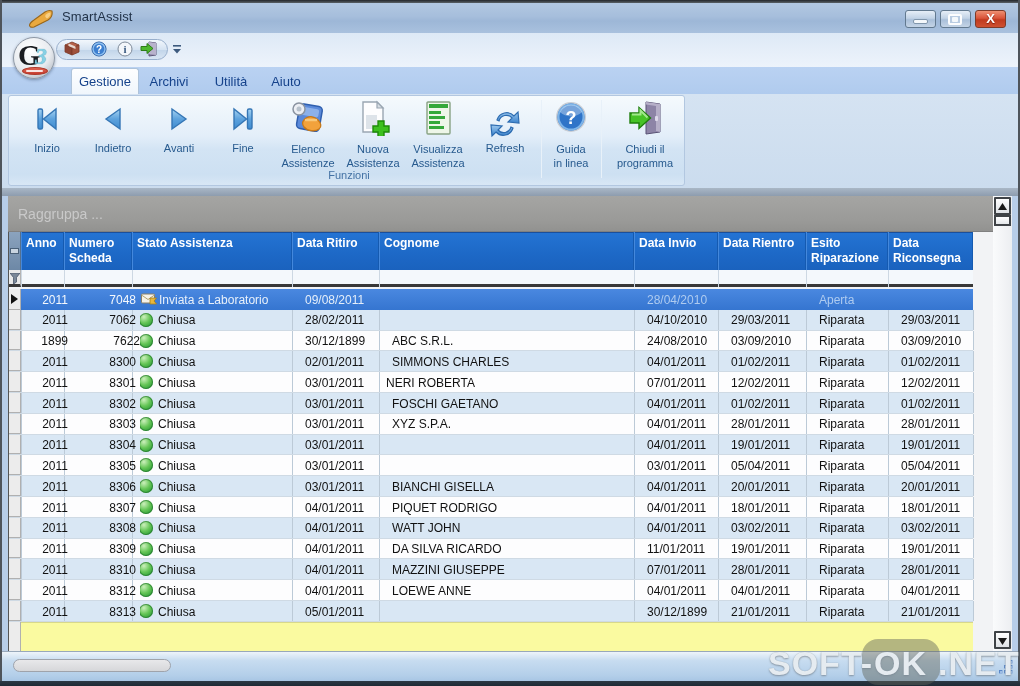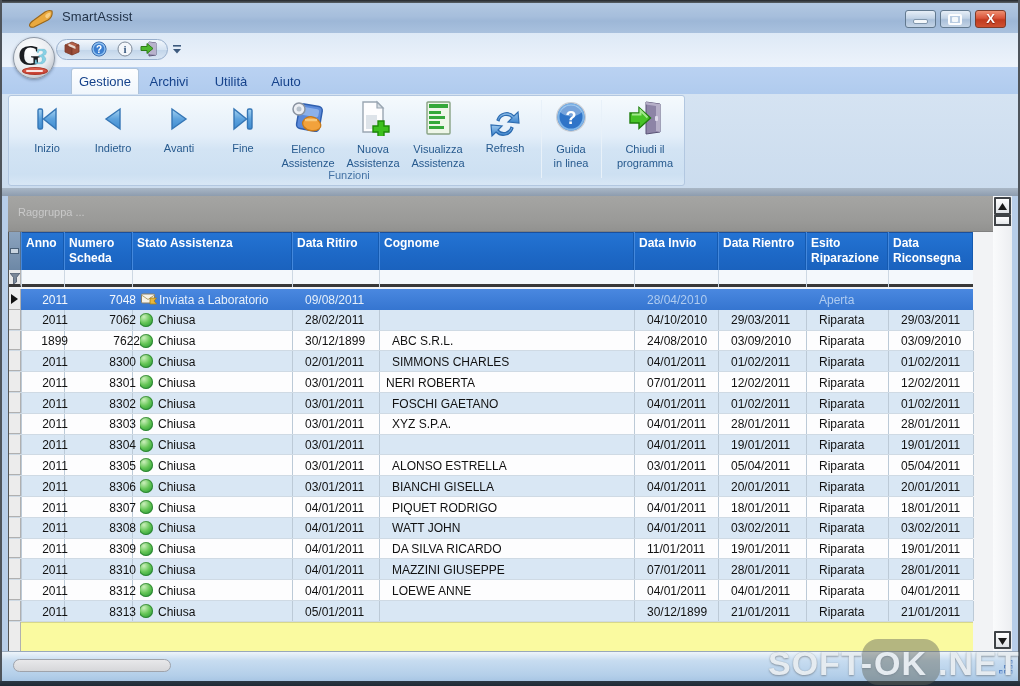--- a/index.html
+++ b/index.html
@@ -42,21 +42,21 @@
 .rlabel2{position:absolute;top:46px;left:-14px;width:90px;font-size:11px;color:#275a8e;line-height:13.5px;}
 .ricon{position:absolute;left:50%;transform:translateX(-50%);top:7px;}
 #funzioni{position:absolute;left:299px;top:169px;width:100px;text-align:center;font-size:11px;color:#4472a4;}
 .vsep{position:absolute;top:100px;width:1px;height:78px;background:#b4c8de;border-right:1px solid #e8f1f9;}
 
 #strip{position:absolute;left:2px;top:188px;width:1016px;height:8px;background:linear-gradient(#a9b7c6,#8d9cae);}
 
 #gridbg{position:absolute;left:8px;top:196px;width:1004px;height:455px;background:#f2f3f5;}
 #raggruppa{position:absolute;left:8px;top:196px;width:985px;height:36px;
   background:linear-gradient(#a5a5a3,#9a9a98 70%,#929290);border-bottom:1px solid #808080;}
-#raggruppa span{position:absolute;left:10px;top:10px;font-size:11px;color:#c9c9c9;}
+#raggruppa span{position:absolute;left:10px;top:10px;font-size:14px;color:#c9c9c9;}
 #vscroll{position:absolute;left:993px;top:196px;width:19px;height:455px;background:linear-gradient(90deg,#fafbfc,#eceef1);}
 .sbtn{position:absolute;left:994px;width:17px;height:18px;background:linear-gradient(#ffffff,#dfe2e6);border:2px solid #3f4347;border-radius:1px;
   color:#111;text-align:center;}
 .sbtn svg{display:block;margin:4px auto 0;}
 #vthumb{position:absolute;left:994px;top:215px;width:17px;height:11px;background:linear-gradient(#ffffff,#e4e7ea);border:2px solid #3f4347;}
 
 #header{position:absolute;left:8px;top:232px;width:965px;height:38px;background:linear-gradient(#2474d4 0%,#1d68c6 60%,#1a62be 100%);box-shadow:inset 0 1px 0 #1a4f9c;}
 .hcell{position:absolute;top:232px;height:38px;border-right:1px solid #155ab0;box-shadow:inset 1px 0 0 #4488dc;
   color:#fff;font-size:12px;font-weight:bold;padding:4px 0 0 5px;line-height:14.5px;}
 
@@ -486,21 +486,20 @@
     <div class="vline" style="left:626px;"></div>
     <div class="vline" style="left:710px;"></div>
     <div class="vline" style="left:798px;"></div>
     <div class="vline" style="left:880px;"></div>
     <div class="vline" style="left:965px;"></div>
     <div class="cell" style="left:21px;width:43px;text-align:right;padding-right:4px;">2011</div>
     <div class="cell" style="left:64px;width:68px;text-align:right;padding-right:4px;">8305</div>
     <div class="cell" style="left:132px;width:160px;padding-left:5px;position:absolute;"><span style="position:absolute;left:-1px;top:3px;width:14px;height:14px;border-radius:50%;
 background:radial-gradient(circle at 35% 28%,#ccf0bc,#66c657 45%,#31a03a 80%,#267f2c);box-shadow:inset 0 0 0 1px rgba(30,110,40,.6);"></span><span style="margin-left:13px;">Chiusa</span></div>
     <div class="cell" style="left:292px;width:87px;padding-left:5px;">03/01/2011</div>
-    <div class="cell" style="left:379px;width:255px;padding-left:5px;">ALONSO ESTRELLA</div>
     <div class="cell" style="left:634px;width:84px;padding-left:5px;">03/01/2011</div>
     <div class="cell" style="left:718px;width:88px;padding-left:5px;">05/04/2011</div>
     <div class="cell" style="left:806px;width:82px;padding-left:5px;">Riparata</div>
     <div class="cell" style="left:888px;width:85px;padding-left:5px;">05/04/2011</div>
   </div>
 <div class="row" style="top:476.20000000000005px;background:#d9e7f4;border-bottom:1px solid #cfdae4;">
     <div class="selcell"></div>
     <div class="vline" style="left:13px;"></div>
     <div class="vline" style="left:56px;"></div>
     <div class="vline" style="left:124px;"></div>

